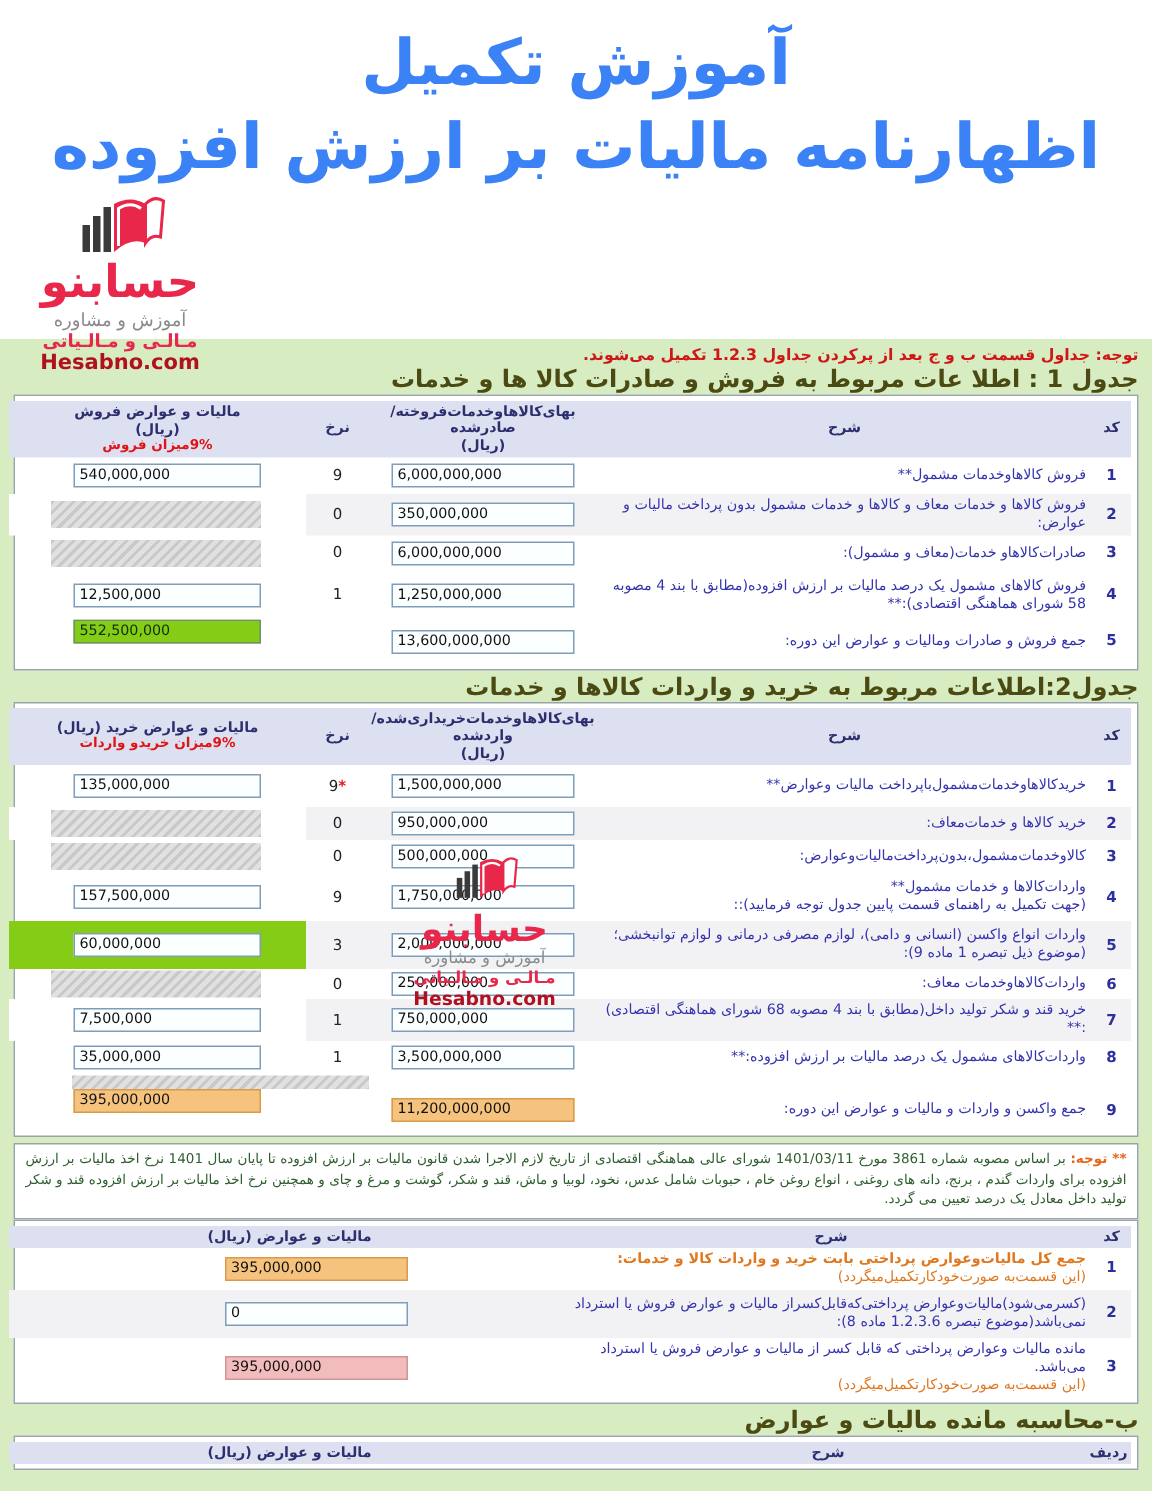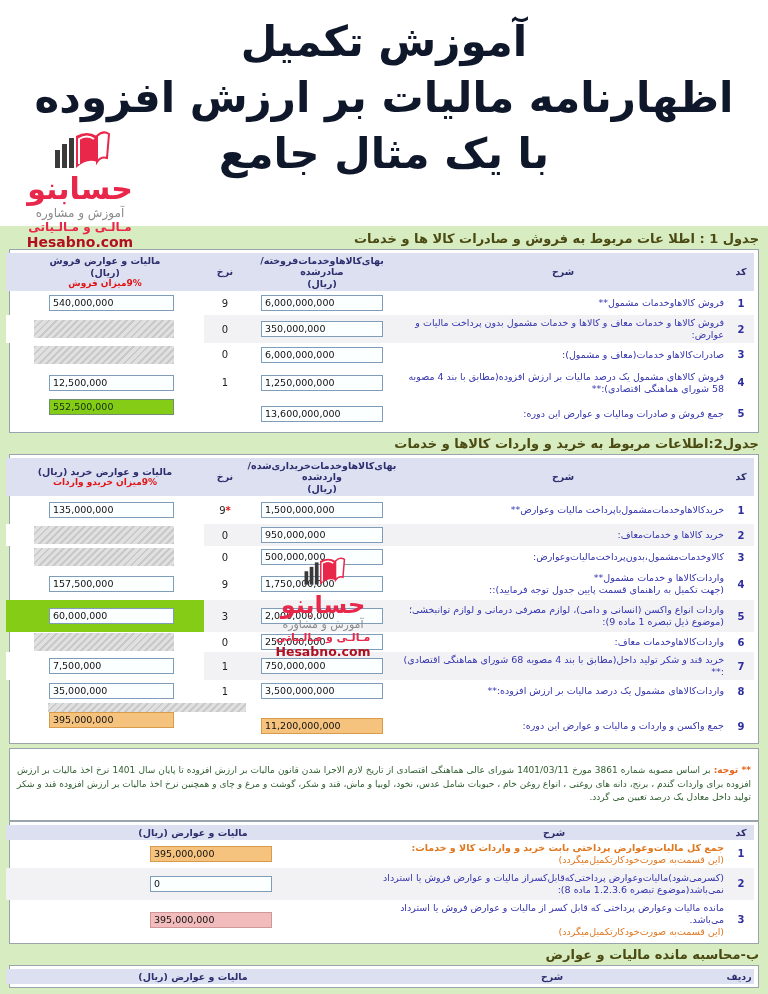--- a/index.html
+++ b/index.html
@@ -2,33 +2,33 @@
 <html dir="rtl" lang="fa"><head>
 <meta charset="utf-8">
 <style>
   * { margin:0; padding:0; box-sizing:border-box; }
   body { background:#ffffff; font-family:"DejaVu Sans", sans-serif; }
   .page { width:768px; height:994px; margin:0 auto; background:#fff; overflow:hidden; position:relative; }
 
   
   .hero { height:226px; position:relative; background:#fff; }
   .hero-title { padding:14px 30px 0 30px; text-align:center; }
-  .hero-title .line { color:#0f172a; font-weight:bold; font-size:42px; line-height:1.33; letter-spacing:-1px; }
+  .hero-title .line { color:#3b82f6; font-weight:bold; font-size:42px; line-height:1.33; letter-spacing:-1px; }
 
   .logo { position:absolute; right:auto; left:16px; top:128px; width:128px; text-align:center; z-index:5; }
   .logo svg { display:block; margin:0 auto; }
   .logo .brand { color:#e8274b; font-size:30px; font-weight:bold; line-height:1.0; }
   .logo .sub1 { color:#8a8a8a; font-size:12px; margin-top:2px; }
   .logo .sub2 { color:#e8274b; font-size:12px; font-weight:bold; }
   .logo .domain { color:#b01020; font-size:14px; font-weight:bold; font-family:"DejaVu Sans", sans-serif; direction:ltr; }
 
   
   .sheet { background:#d8ecc2; padding:4px 9px 6px 9px; min-height:768px; }
   .top-note { color:#d01616; font-size:10.5px; font-weight:bold; text-align:right; line-height:14px; }
-  .sec-title { color:#4a4a12; font-size:13px; font-weight:bold; line-height:16px; margin:1px 0 2px 0; }
+  .sec-title { color:#4a4a12; font-size:16px; font-weight:bold; line-height:16px; margin:1px 0 2px 0; }
 
   .tbox { background:#fff; border:1px solid #9aa4ad; padding:3px 4px; position:relative; }
   table { border-collapse:collapse; table-layout:fixed; width:748px; direction:rtl; }
   td, th { vertical-align:middle; overflow:hidden; }
 
   th { background:#dde0f1; color:#2e2e6e; font-size:9.5px; font-weight:bold; text-align:center; white-space:pre-line; line-height:1.2; padding:2px 1px; }
   th .red-sub { color:#e01414; display:block; font-size:9px; }
 
   .code-cell { color:#2e2e9e; font-size:10px; font-weight:bold; text-align:center; }
   .desc-cell { color:#3434ad; font-size:9.5px; text-align:right; line-height:1.25; padding:2px 4px 2px 2px; }
@@ -43,21 +43,21 @@
   .vbox.orange { background:#f6c37f; border-color:#d79b4b; }
   .vbox.pink { background:#f2bcbc; border-color:#cf9797; }
   .hatch { width:140px; height:18px; background:repeating-linear-gradient(135deg,#c9c9c9 0 2px,#e0e0e0 2px 5px); border:0; }
   .hatch.strip { width:198px; height:9px; }
   tr.alt td { background:#f2f2f5; }
 
   .taxwrap { display:flex; justify-content:flex-start; padding-right:30px; }
   .t3wrap { display:flex; justify-content:center; position:relative; left:18px; }
 
   
-  .footnote { background:#fff; border:1px solid #9aa4ad; margin-top:4px; padding:15px 7px; font-size:9px; line-height:1.5; color:#2e5d2e; text-align:justify; }
+  .footnote { background:#fff; border:1px solid #9aa4ad; margin-top:4px; padding:4px 7px; font-size:9px; line-height:1.5; color:#2e5d2e; text-align:justify; }
   .footnote .fl { color:#e4671e; font-weight:bold; }
 
   .note-orange { color:#e07820; }
 
   
   .watermark { position:absolute; left:238px; top:100px; width:150px; text-align:center; z-index:4; }
   .watermark .brand { color:#e8274b; font-size:24px; font-weight:bold; line-height:1.05; }
   .watermark .sub1 { color:#8a8a8a; font-size:11px; }
   .watermark .sub2 { color:#e8274b; font-size:11px; font-weight:bold; }
   .watermark .domain { color:#b01020; font-size:12.5px; font-weight:bold; direction:ltr; }
@@ -66,21 +66,20 @@
 </style>
 </head>
 <body>
 
 <div class="page">
 
   <div class="hero">
     <div class="hero-title">
       <div class="line">آموزش تکمیل</div>
       <div class="line">اظهارنامه مالیات بر ارزش افزوده</div>
-      <div class="line">با یک مثال جامع</div>
     </div>
     <div class="logo">
       <span>
         <svg width="62" height="46" viewBox="0 0 62 46">
           <rect x="6" y="22" width="5" height="18" fill="#3a3a3a"></rect>
           <rect x="13" y="16" width="5" height="24" fill="#3a3a3a"></rect>
           <rect x="20" y="10" width="5" height="30" fill="#3a3a3a"></rect>
           <path d="M27 40 L27 8 Q38 2 48 8 L48 34 Q38 30 27 40 Z" fill="#e8274b"></path>
           <path d="M48 8 Q54 2 60 6 L58 30 Q52 28 48 34 Z" fill="#ffffff" stroke="#e8274b" stroke-width="2"></path>
           <path d="M30 36 L30 11 Q38 6 45 11" fill="none" stroke="#ffffff" stroke-width="2"></path>
@@ -88,20 +87,21 @@
       </span>
       <div class="brand">حسابنو</div>
       <div class="sub1">آموزش و مشاوره</div>
       <div class="sub2">مـالـی و مـالـیاتی</div>
       <div class="domain">Hesabno.com</div>
     </div>
   </div>
 
   <div class="sheet">
 
+    <div class="top-note">توجه: جداول قسمت ب و ج بعد از پرکردن جداول 1.2.3 تکمیل می‌شوند.</div>
 
     <div class="sec-title">جدول 1 : اطلا عات مربوط به فروش و صادرات کالا ها و خدمات</div>
     <div class="tbox">
       <table>
         <colgroup>
             <col style="width:26px">
             <col style="width:330px">
             <col style="width:152px">
             <col style="width:42px">
             <col style="width:198px">

